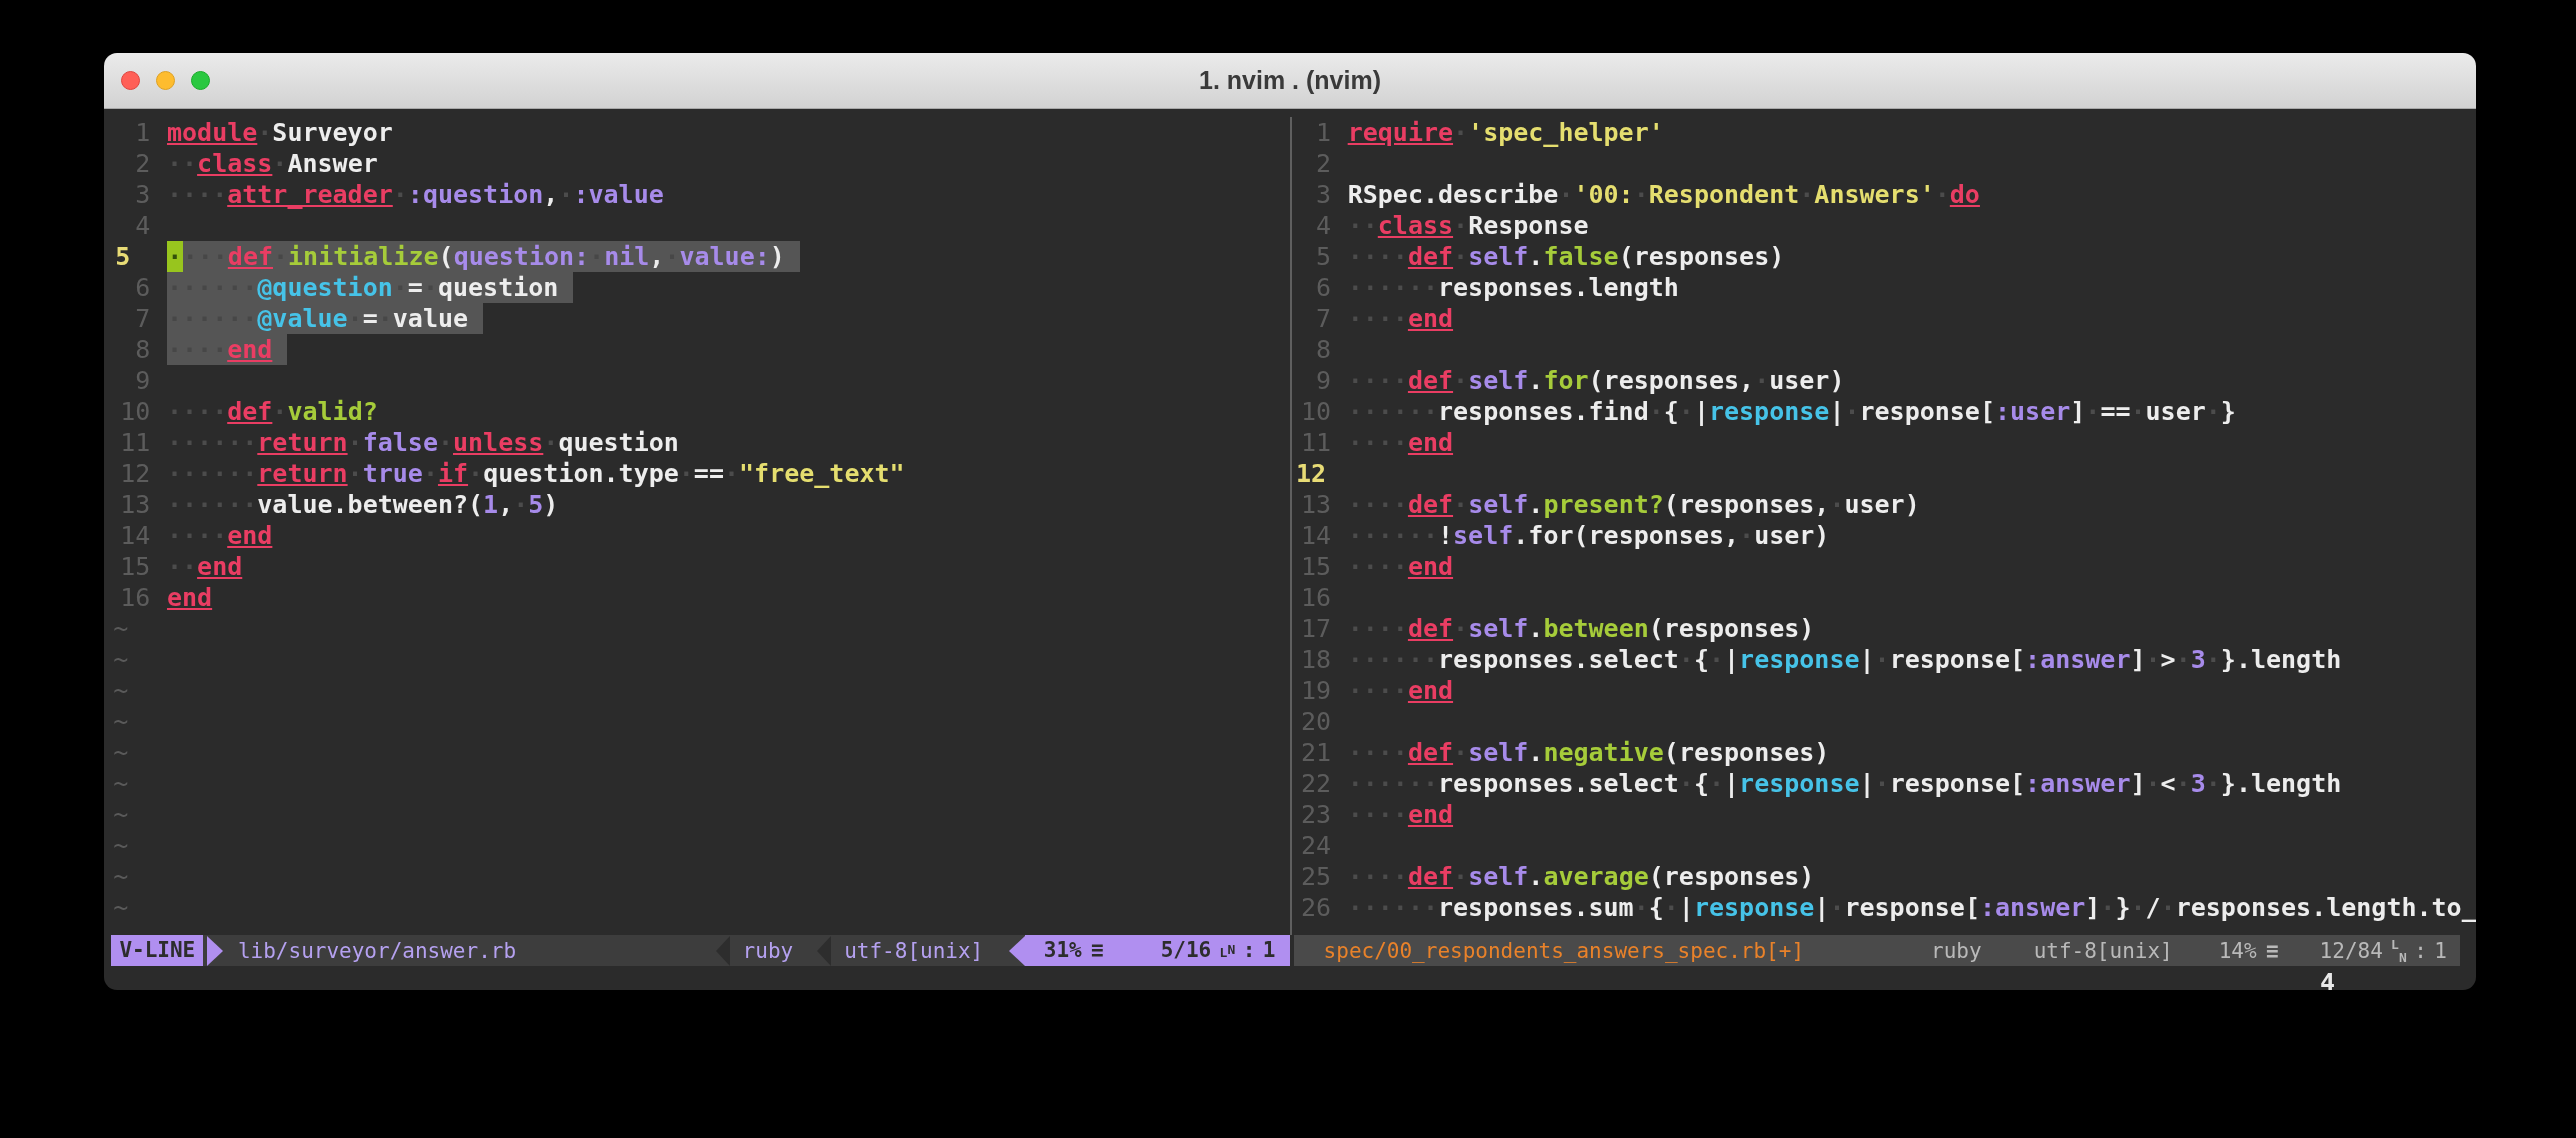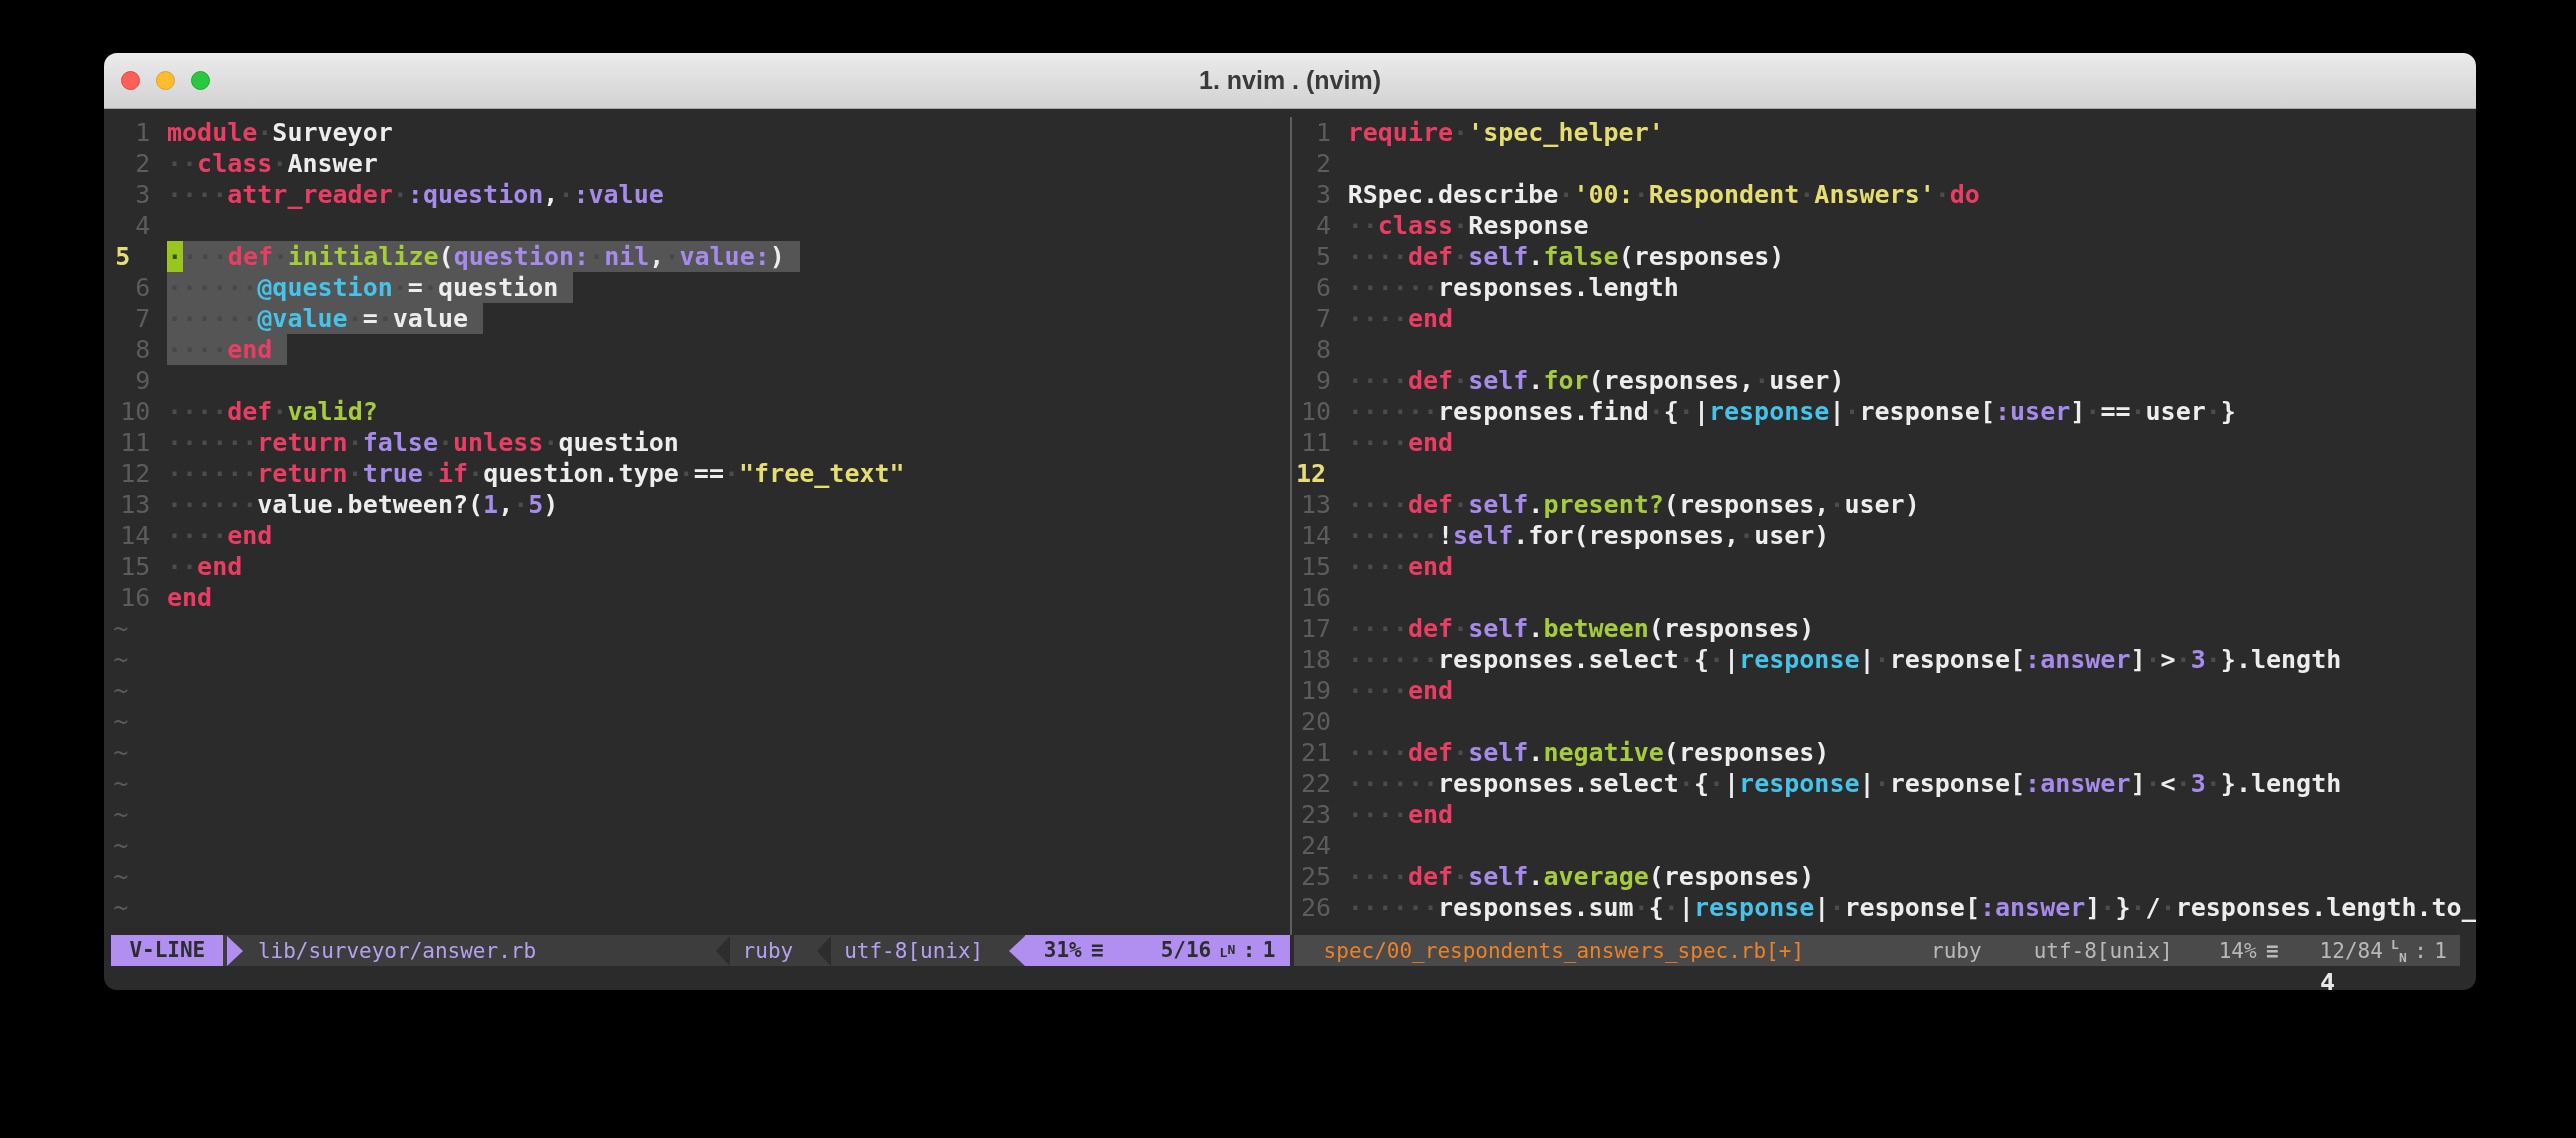--- a/index.html
+++ b/index.html
@@ -35,40 +35,40 @@
   #pane-left{left:9.3px;width:1175px;}
   #pane-right{left:1190px;width:1183px;}
   .vdivider{position:absolute;left:1186px;top:8.3px;width:1.9px;height:818px;background:var(--divider);}
 
   .row{display:flex;height:31px;line-height:31px;white-space:pre;align-items:stretch;}
   .gut{flex:none;width:37px;margin-right:16.7px;text-align:right;color:var(--line-number);font-weight:normal;}
   .gut.cur{color:var(--cursor-line-number);font-weight:bold;text-align:left;padding-left:1.9px;}
   .code{white-space:pre;}
   .tilde{color:var(--tilde);font-weight:normal;}
 
-  .kw{color:var(--keyword);}
+  .kw{color:var(--keyword);text-decoration:underline;}
   .fn{color:var(--method);}
   .sym,.num{color:var(--constant);}
   .str{color:var(--string);}
   .iv,.bp{color:var(--instance-var);}
   .pl{color:var(--foreground);}
   .ws{color:var(--whitespace-dot);}
   .selblock{background:var(--selection);padding-right:15px;display:inline-block;height:31px;}
   .selblock .ws{color:#474747;}
   .cursorblock{background:var(--cursor);color:#33510a;display:inline-block;width:15.7px;text-align:center;height:31px;}
 
   
   .statusline{position:absolute;top:826px;height:31px;display:flex;align-items:center;
     font-size:21px;font-weight:normal;overflow:hidden;}
   #status-left{left:7.4px;width:1179px;background:var(--status-bg);color:var(--status-text);}
   #status-right{left:1190px;width:1166px;background:var(--inactive-bg);color:var(--inactive-text);padding-left:24px;}
 
   .seg{white-space:pre;}
   .seg.mode{background:var(--status-accent);color:var(--status-dark-text);font-weight:bold;
-    padding:0 18px;height:31px;line-height:31px;}
+    padding:0 8px;height:31px;line-height:31px;}
   .psep-r{width:0;height:0;border-top:15.7px solid transparent;border-bottom:15.7px solid transparent;
     border-left:16.7px solid var(--status-accent);margin-left:3.7px;flex:none;}
   .psep-l{width:0;height:0;border-top:15.7px solid transparent;border-bottom:15.7px solid transparent;
     border-right:16.7px solid var(--status-accent);flex:none;}
   .chev{width:0;height:0;border-top:15.7px solid transparent;border-bottom:15.7px solid transparent;
     border-right:14px solid #2d2d2d;flex:none;margin:0 0;}
   .seg.file{margin-left:15px;}
   .seg.ft{margin:0 24px 0 13px;}
   .seg.enc{margin:0 26px 0 13px;}
   .spacer{flex:1;}

